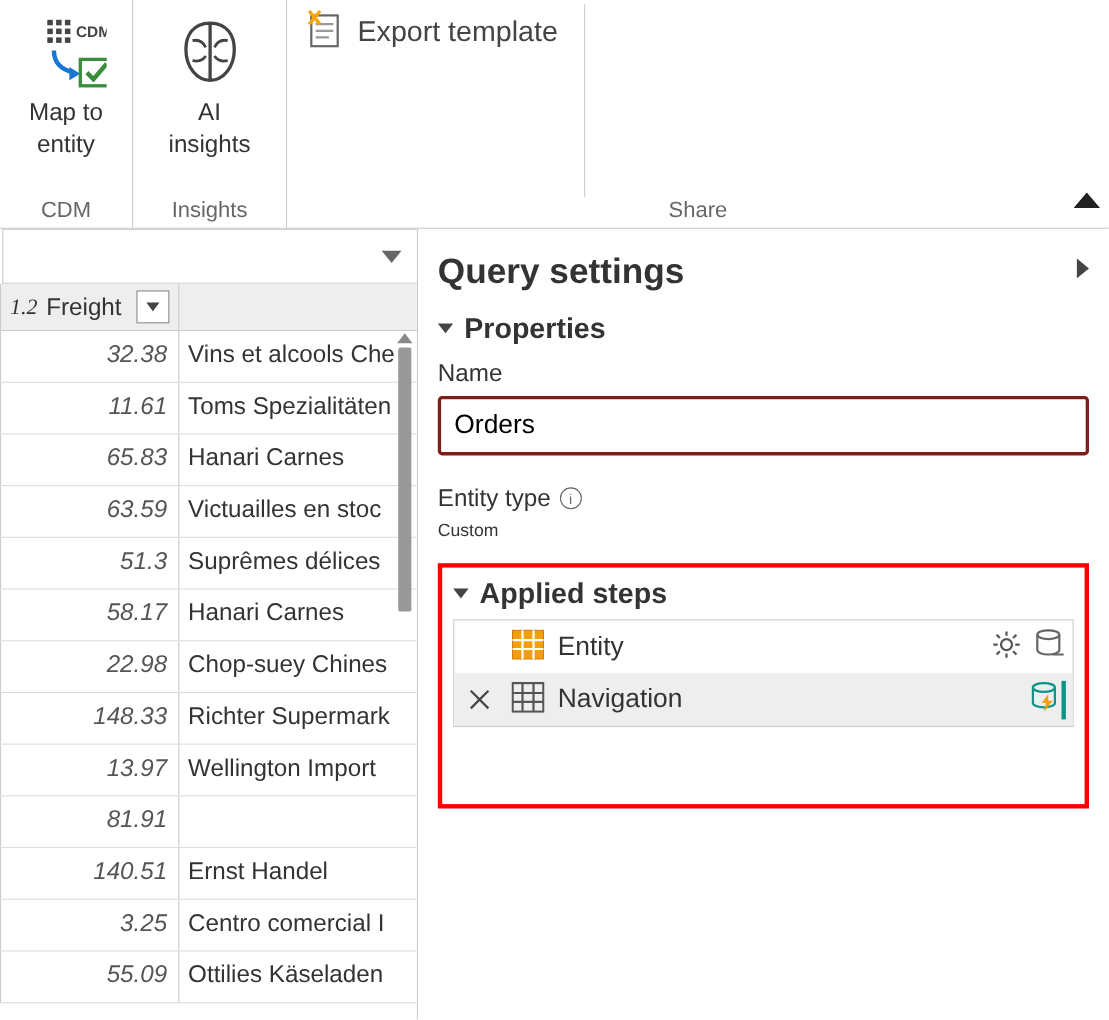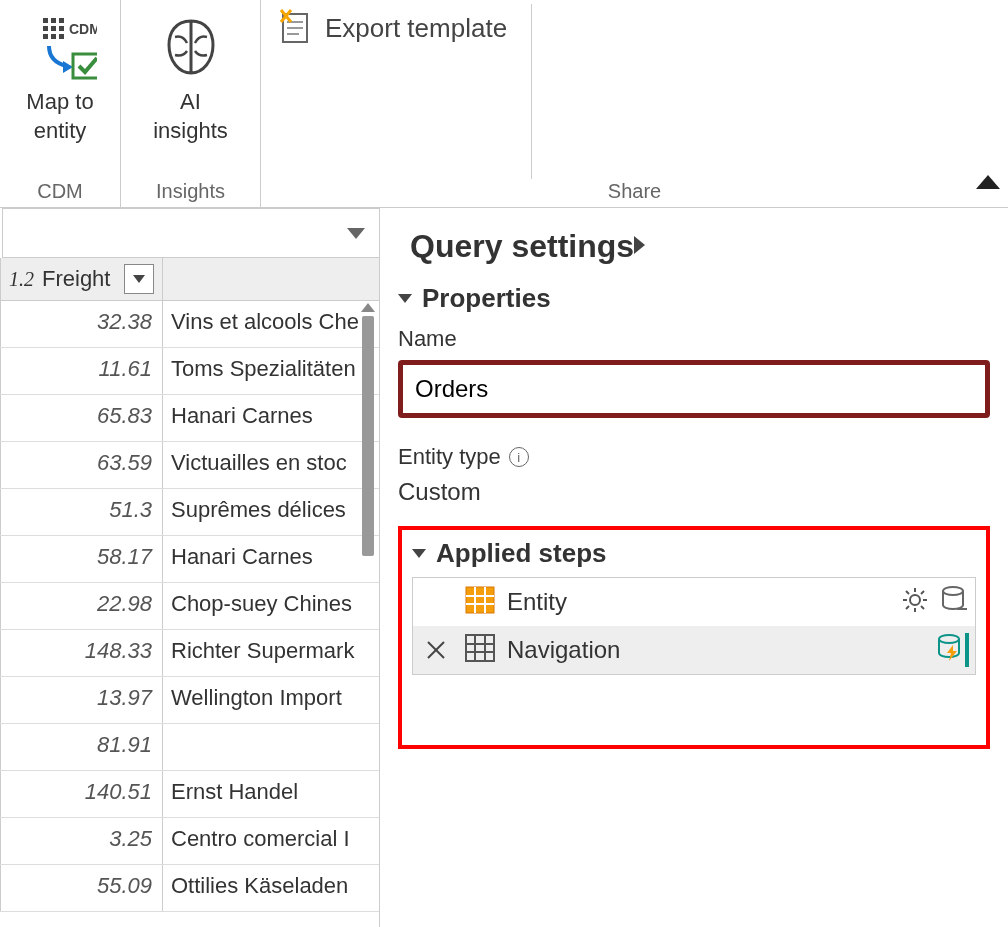--- a/index.html
+++ b/index.html
@@ -197,41 +197,40 @@
 
   
   .right-pane {
     flex: 1;
     padding: 20px 18px;
     position: relative;
   }
   .qs-header {
     display: flex;
     align-items: center;
-    justify-content: flex-start;
+    justify-content: space-between;
     margin-bottom:18px;
-    margin-left:12px;
   }
   .qs-title { font-size: 32px; font-weight: 600; }
   .section-header {
     display: flex;
     align-items: center;
     gap: 10px;
     margin: 10px 0 12px 0;
   }
   .section-title { font-size: 26px; font-weight: 600; }
   .field-label { font-size: 22px; margin: 10px 0 8px 0; display:flex; align-items:center; gap:8px;}
   .text-input {
     width: 100%;
     font-size: 24px;
     padding: 10px 12px;
-    border: 5px solid #7f1d1d;
+    border: 3px solid #7f1d1d;
     border-radius: 4px;
   }
-  .entity-value { font-size: 24px; margin: 8px 0 20px 0; }
+  .entity-value { font-size: 16px; margin: 8px 0 20px 0; }
 
   .steps-box {
     border: 4px solid #ff0000;
     padding: 8px 10px 70px 10px;
     margin-top: 10px;
   }
   .step-row {
     display: flex;
     align-items: center;
     height: 48px;

